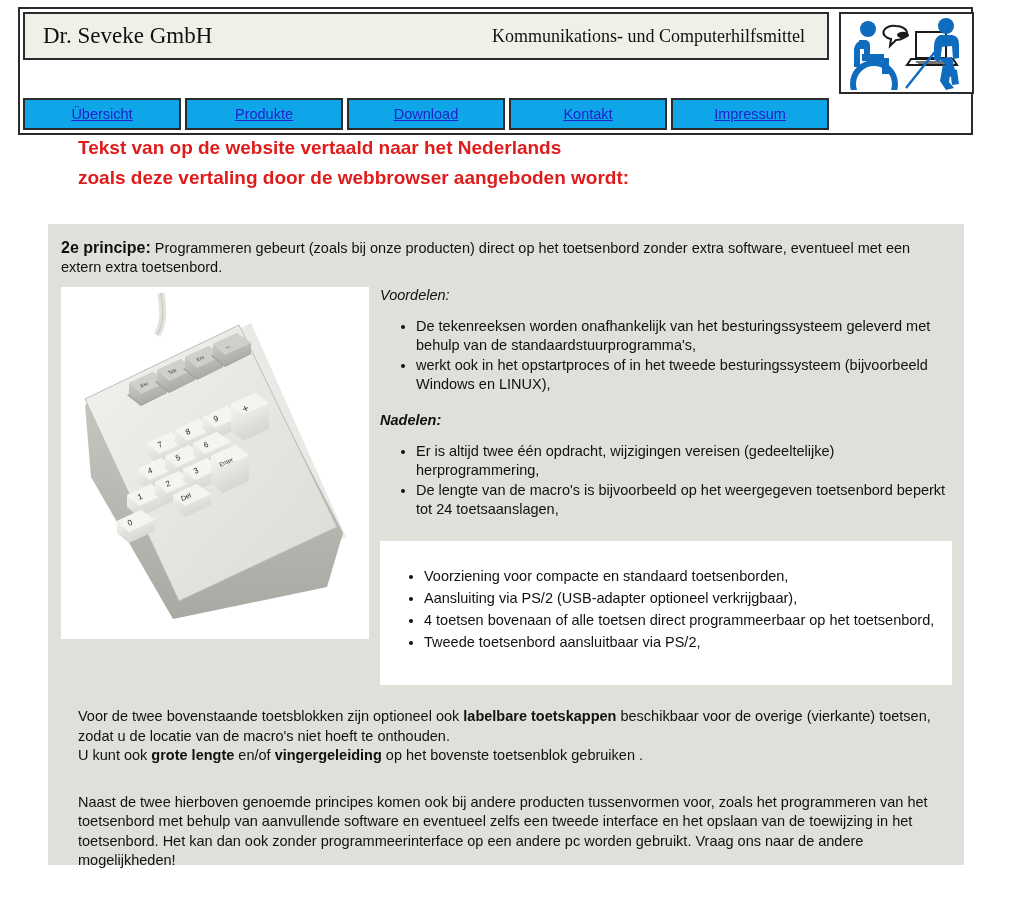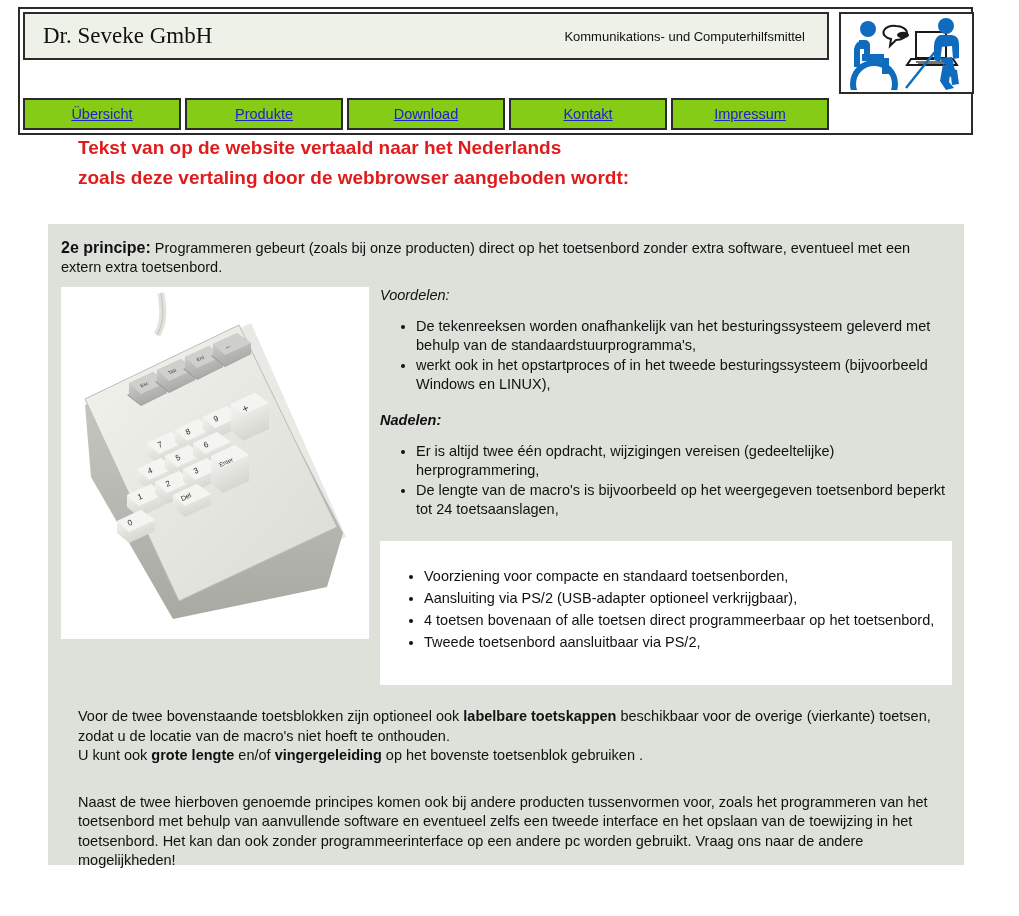--- a/index.html
+++ b/index.html
@@ -44,22 +44,22 @@
     box-sizing: border-box;
     height: 48px;
   }
   .brand-name {
     font-family: "Liberation Serif", serif;
     font-size: 23px;
     color: #111111;
     white-space: nowrap;
   }
   .brand-tag {
-    font-family: Liberation Sans, sans-serif;
-    font-size: 13px;
+    font-family: Liberation Serif, serif;
+    font-size: 18px;
     color: #111111;
     white-space: nowrap;
     padding-right: 4px;
   }
   .logo-cell {
     flex: 0 0 auto;
     width: 135px;
     margin-left: 4px;
     border: 2px solid #2b2b2b;
     background: #ffffff;
@@ -72,21 +72,21 @@
   .logo-cell svg { display: block; }
 
   .nav-row {
     display: flex;
     margin-top: 4px;
     width: 806px;
   }
   .nav-cell {
     flex: 1 1 0;
     border: 2px solid #2b2b2b;
-    background: #84cc16;
+    background: #0ea5e9;
     height: 32px;
     display: flex;
     align-items: center;
     justify-content: center;
     box-sizing: border-box;
     margin-right: 4px;
     cursor: pointer;
   }
   .nav-cell:last-child { margin-right: 0; }
   .nav-link {

